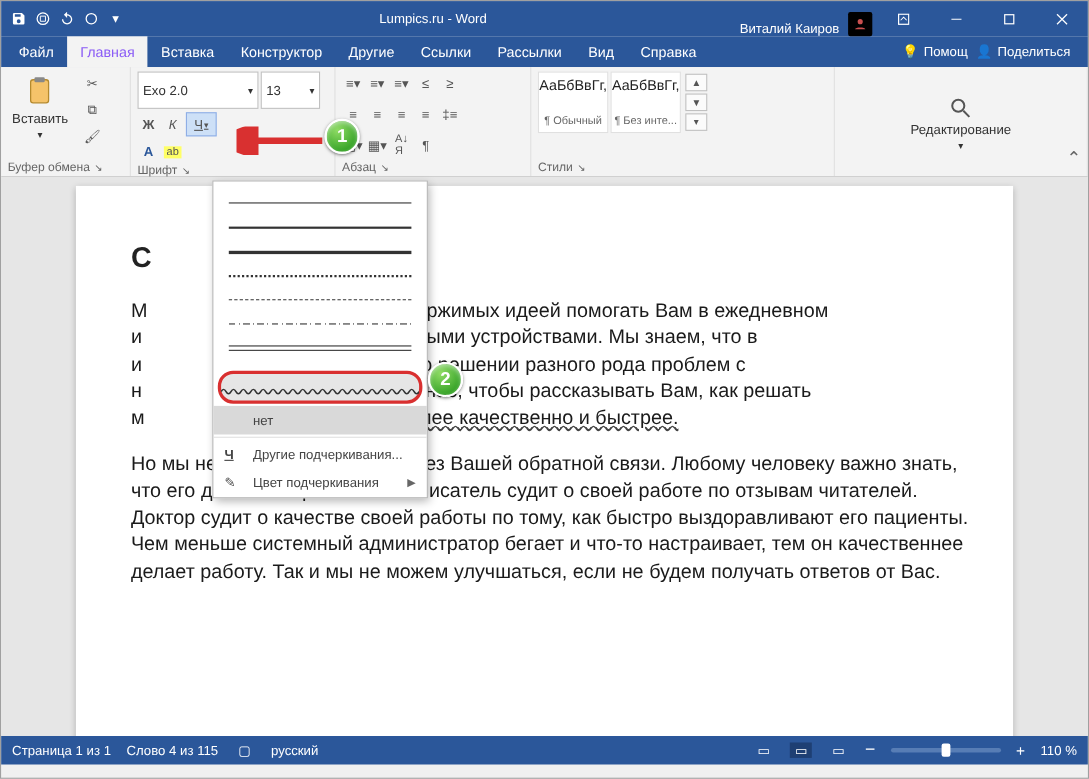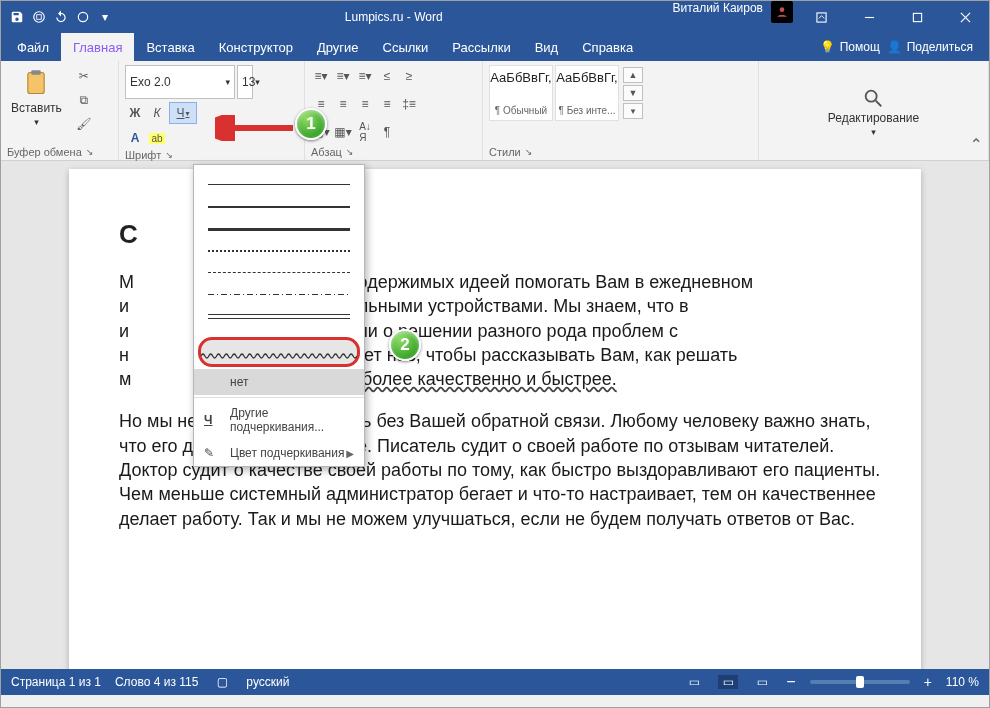--- a/index.html
+++ b/index.html
@@ -3,21 +3,21 @@
 <meta charset="utf-8">
 <style>
   *{box-sizing:border-box;margin:0;padding:0;font-family:"Segoe UI",Arial,sans-serif}
   body{background:#f0f0f0;width:990px;height:708px;overflow:hidden;position:relative;border:1px solid #a0a0a0}
   
   .titlebar{height:32px;background:#2b579a;color:#fff;display:flex;align-items:center;font-size:12px}
   .tb-left{display:flex;align-items:center;gap:2px;padding-left:6px}
   .tb-icon{width:20px;height:20px;display:flex;align-items:center;justify-content:center;color:#fff}
   .tb-icon svg{width:14px;height:14px;fill:currentColor}
   .tb-center{flex:1;text-align:center}
-  .tb-right{display:flex;align-items:flex-start;gap:8px;padding-right:4px}
+  .tb-right{display:flex;align-items:flex-end;gap:8px;padding-right:4px}
   .avatar{width:22px;height:22px;background:#000;border-radius:2px;display:flex;align-items:center;justify-content:center}
   .winbtn{width:40px;height:32px;display:flex;align-items:center;justify-content:center;color:#fff}
   .winbtn svg{width:11px;height:11px;stroke:#fff;fill:none;stroke-width:1.2}
   
   .tabs{height:28px;background:#2b579a;display:flex;align-items:stretch;color:#fff;font-size:13px;padding-left:4px}
   .tab{padding:0 12px;display:flex;align-items:center;cursor:default}
   .tab.active{background:#f3f3f3;color:#8b5cf6}
   .tabs-right{margin-left:auto;display:flex;align-items:center;gap:8px;padding-right:16px;font-size:12px}
   .tabs-right .ritem{display:flex;align-items:center;gap:4px}
   
@@ -37,21 +37,21 @@
   .style-item .sample{font-size:13px;color:#222}
   .style-item.big .sample{font-size:20px;font-weight:bold}
   .collapse{position:absolute;right:6px;bottom:6px;color:#666}
   
   .docarea{height:508px;background:#e6e6e6;overflow:hidden;position:relative}
   .page{background:#fff;width:852px;margin:8px auto 0;min-height:600px;box-shadow:0 2px 6px rgba(0,0,0,0.25);padding:50px 40px 0 50px;position:relative}
   .doc-h{font-size:26px;font-weight:600;color:#222;margin-bottom:20px}
   .doc-p{font-size:18px;color:#1a1a1a;line-height:1.35;margin-bottom:18px}
   .wavy{text-decoration:underline;text-decoration-style:wavy;text-decoration-color:#444}
   
-  .dropdown{position:absolute;left:192px;top:163px;width:172px;background:#fff;border:1px solid #b6b6b6;box-shadow:2px 3px 8px rgba(0,0,0,0.3);z-index:50}
+  .dropdown{position:absolute;left:192px;top:163px;width:196px;background:#fff;border:1px solid #b6b6b6;box-shadow:2px 3px 8px rgba(0,0,0,0.3);z-index:50}
   .dd-lines{padding:6px 2px}
   .dd-line{height:18px;margin:4px 12px;position:relative}
   .line-solid::after{content:"";position:absolute;left:0;right:0;top:50%;border-top:1px solid #333}
   .line-solid2::after{content:"";position:absolute;left:0;right:0;top:50%;border-top:2px solid #333}
   .line-solid3::after{content:"";position:absolute;left:0;right:0;top:50%;border-top:3px solid #333}
   .line-dotted::after{content:"";position:absolute;left:0;right:0;top:50%;border-top:2px dotted #333}
   .line-dashed::after{content:"";position:absolute;left:0;right:0;top:50%;border-top:1px dashed #333}
   .line-dashdot{position:absolute;left:0;right:0;top:50%;height:1px;background:repeating-linear-gradient(90deg,#333 0 6px,transparent 6px 9px,#333 9px 10px,transparent 10px 13px)}
   .line-dbl{position:absolute;left:0;right:0;top:calc(50% - 2px);height:5px;border-top:1px solid #333;border-bottom:1px solid #333}
   .line-wavy{position:absolute;left:0;right:0;top:50%}
@@ -179,21 +179,21 @@
         <span class="dlg">↘</span>
       </div>
   </div>
 
   <div class="group" style="width:186px">
     <div class="row">
       <div class="ctrl" style="width:110px">
           <span>Exo 2.0</span>
           <span style="margin-left:auto;font-size:9px">▾</span>
         </div>
-      <div class="ctrl" style="width:16px">
+      <div class="ctrl" style="width:54px">
           <span>13</span>
           <span style="margin-left:auto;font-size:9px">▾</span>
         </div>
     </div>
     <div class="row" style="margin-top:3px">
       <span class="smbtn biu">Ж</span>
       <span class="smbtn" style="font-style:italic">К</span>
       <span class="smbtn underline-active" style="text-decoration:underline;width:28px">
           <span>Ч</span>
           <span style="font-size:8px;margin-left:1px">▾</span>

